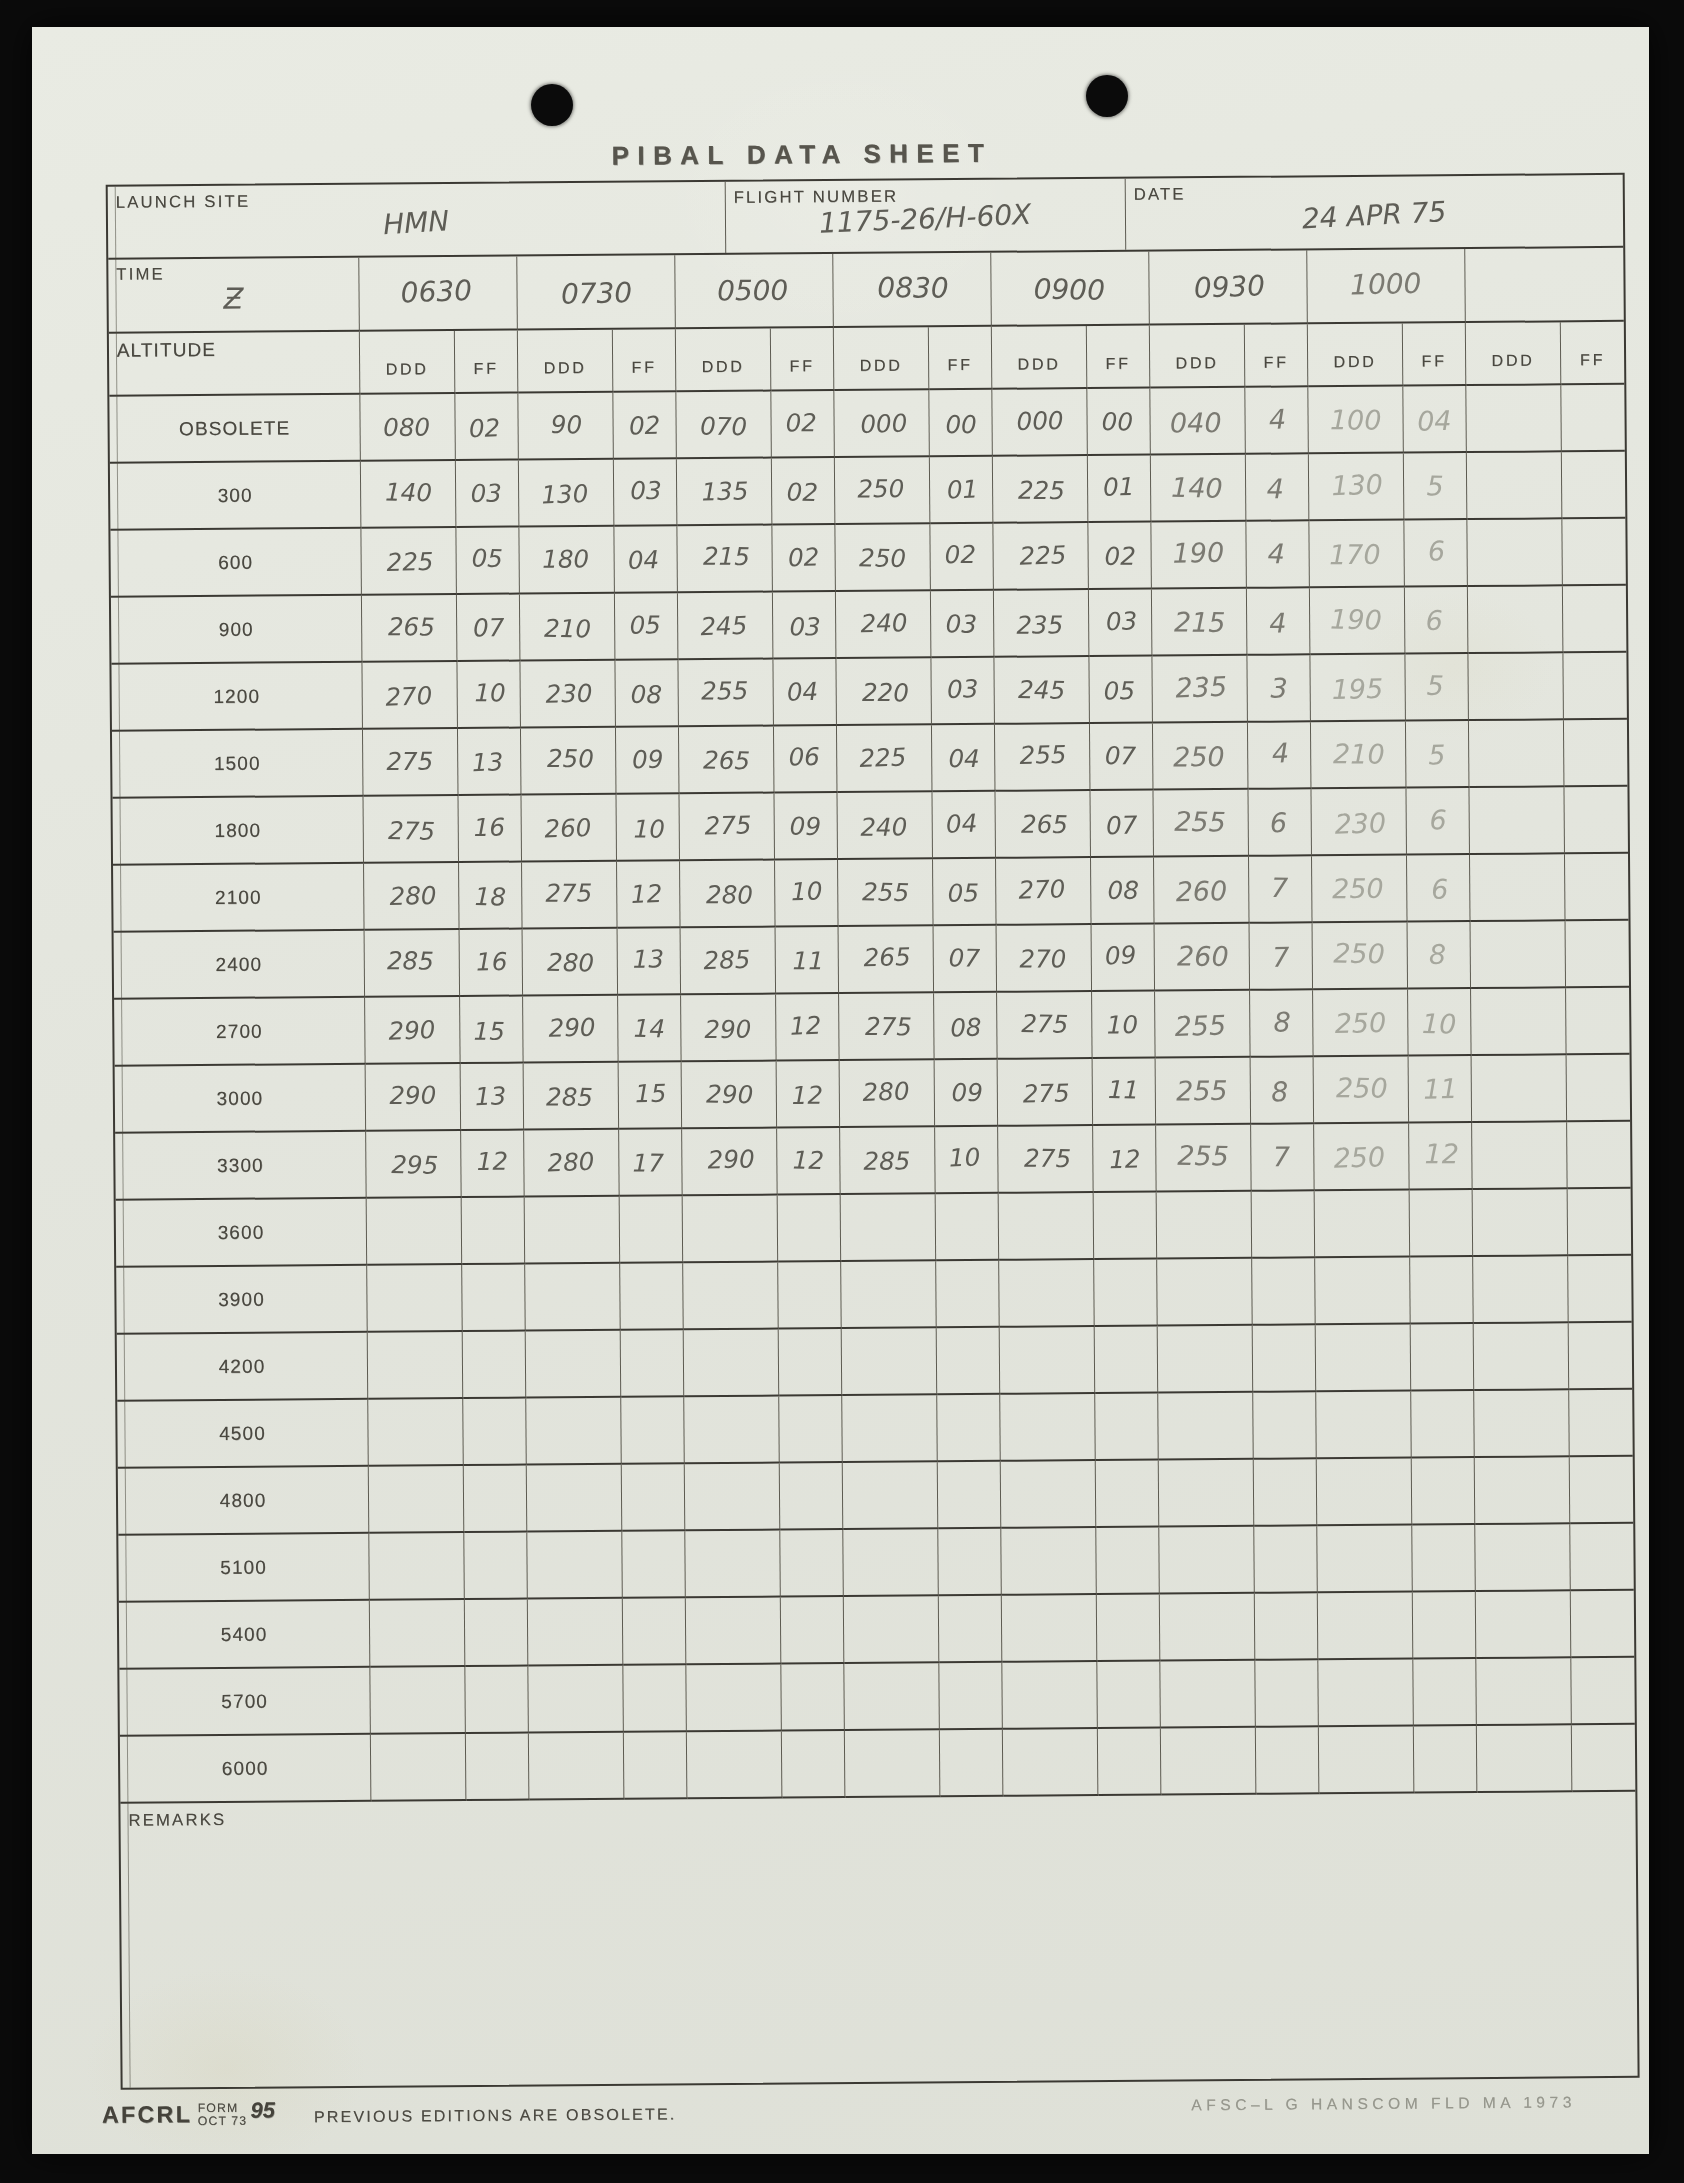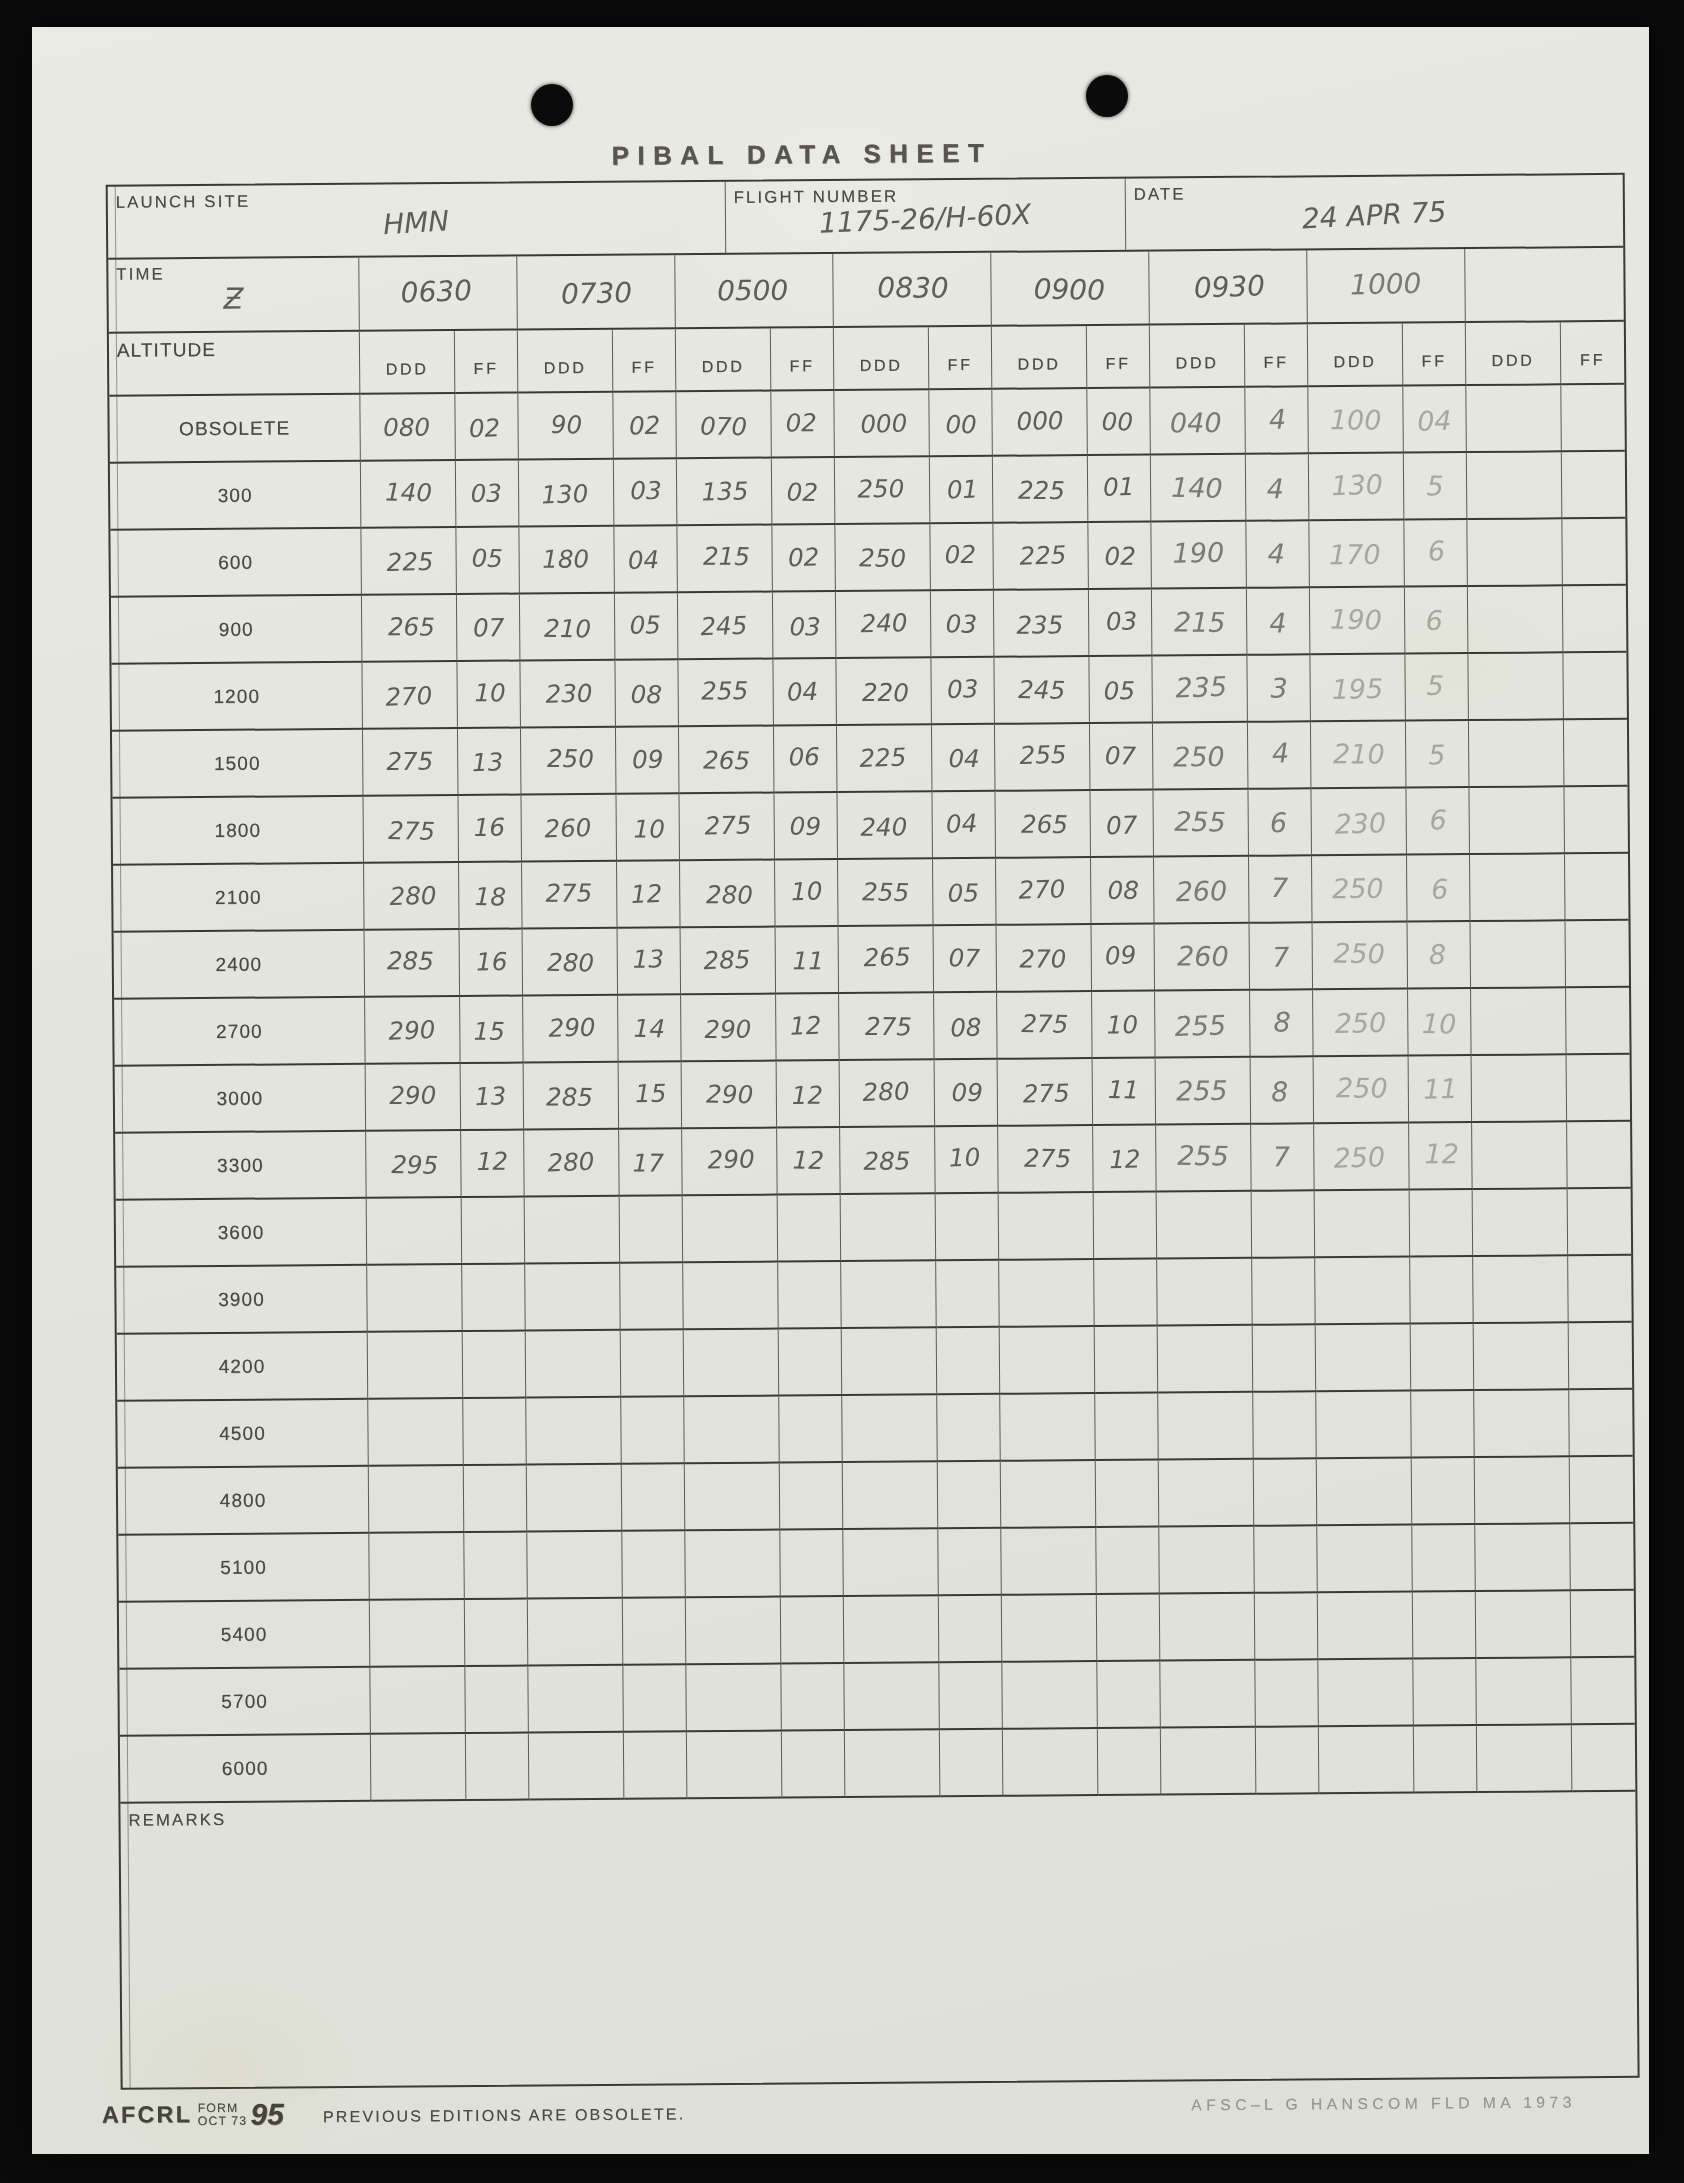--- a/index.html
+++ b/index.html
@@ -74,21 +74,21 @@
   .remarks .print-label{position:absolute;left:7.8px;top:6.7px;font-size:16.7px;}
 
   
   .footer{position:absolute;left:54px;top:2069px;width:1541px;display:flex;
           justify-content:space-between;align-items:flex-start;}
   .footer-left{display:flex;align-items:flex-start;color:#45433b;}
   .f-org{font-size:23.4px;font-weight:bold;letter-spacing:2.2px;color:#45433b;
          text-shadow:0.6px 0.6px 0.6px rgba(35,33,28,.4);}
   .f-stack{display:flex;flex-direction:column;margin:1.1px 3.3px 0 5.6px;line-height:1.05;}
   .f-stack span{font-size:12.3px;letter-spacing:1.1px;color:#4c4a42;text-shadow:0.3px 0.3px 0.3px rgba(35,33,28,.35);}
-  .f-num{font-size:30px;font-weight:bold;font-style:italic;margin-top:-3.3px;color:#45433b;
+  .f-num{font-size:22px;font-weight:bold;font-style:italic;margin-top:-3.3px;color:#45433b;
          text-shadow:0.6px 0.6px 0.6px rgba(35,33,28,.4);}
   .f-note{font-size:16px;letter-spacing:2.2px;margin:7.8px 0 0 39px;color:#4c4a42;
           text-shadow:0.3px 0.3px 0.4px rgba(35,33,28,.4);}
   .footer-right{font-size:15.6px;letter-spacing:4.5px;color:#96978d;margin:3.3px 67px 0 0;
           text-shadow:0.3px 0.3px 0.3px rgba(120,120,110,.4);}
 </style>
 </head>
 <body>
 
 <div class="scan">

